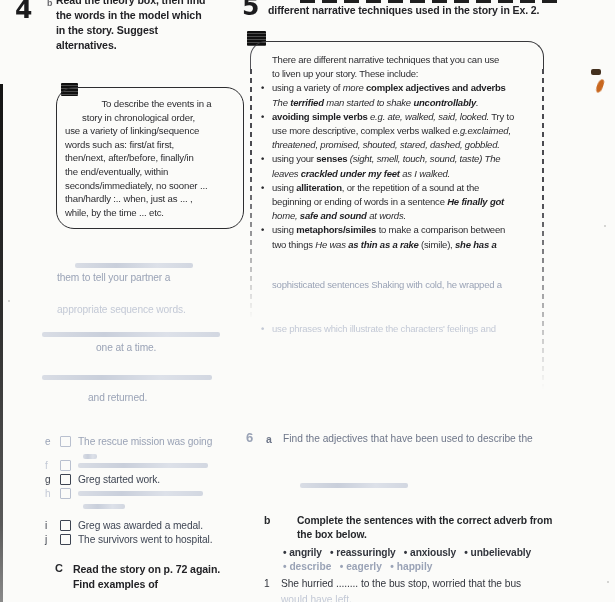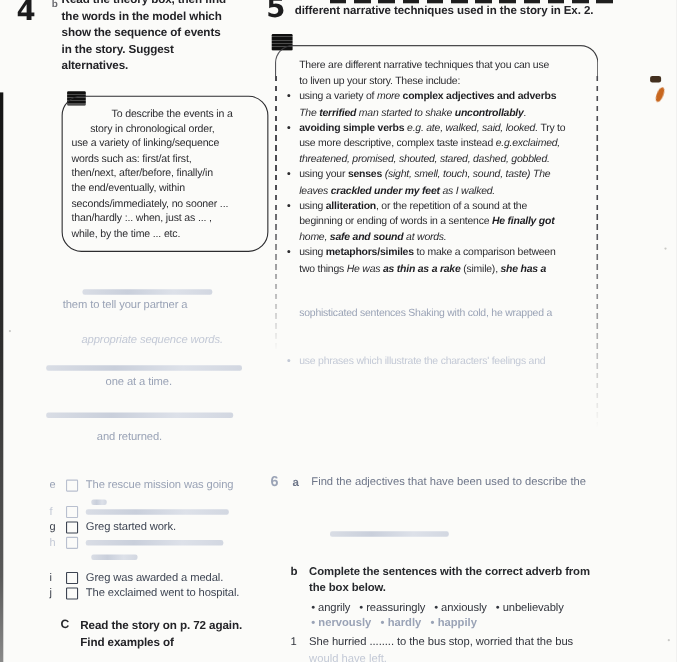--- a/index.html
+++ b/index.html
@@ -67,21 +67,21 @@
   .cb.cb-f{border-color:#b9c0cf;}
   .task-text{color:#3f4654;}
 
   
   #exC-lines div{font-weight:bold;font-size:10.6px;line-height:15px;color:#232327;letter-spacing:-.1px;white-space:nowrap;}
   .sub-letter{font-weight:bold;font-size:11px;color:#26282c;}
 
   
   .small-dark{font-size:10.2px;color:#32353d;letter-spacing:-.1px;}
   .bold-dark{font-weight:bold;color:#26282c;}
-  #ex6b-lines div{font-weight:bold;font-size:10.3px;line-height:14px;color:#26282c;letter-spacing:-.1px;white-space:nowrap;}
+  #ex6b-lines div{font-weight:bold;font-size:10.3px;line-height:14px;color:#26282c;letter-spacing:-.1px;white-space:nowrap;margin-left:16px;}
   .dotline{font-size:10.2px;letter-spacing:-.05px;}
 
   .speck{width:2px;height:2px;border-radius:50%;background:#c9c9c6;}
 </style>
 </head>
 <body>
 
 <div id="page">
 
   <div id="edge-strip" class="abs"></div>
@@ -90,21 +90,20 @@
   <div class="abs cutline" style="left:300px;top:0;width:262px;"></div>
   <div class="abs speck" style="left:8px;top:300px;"></div>
   <div class="abs speck" style="left:604px;top:225px;"></div>
   <div class="abs speck" style="left:607px;top:581px;"></div>
 
   <div class="abs exnum" style="left:15px;top:-3px;">4</div>
   <span class="abs" id="ex4-mark" style="left:47px;top:-2px;">b</span>
   <div class="abs" id="ex4-lines" style="left:56px;top:-7px;width:195px;">
       <div>Read the theory box, then find</div>
       <div>the words in the model which</div>
-      <div>show the sequence of events</div>
       <div>in the story. Suggest</div>
       <div>alternatives.</div>
     </div>
 
   <div class="abs box-icon" style="left:61px;top:83px;width:17px;height:13px;"></div>
   <div class="abs" id="box4">
     <div id="box4-lines">
         <div>To describe the events in a</div>
         <div>story in chronological order,</div>
         <div>use a variety of linking/sequence</div>
@@ -124,38 +123,38 @@
   <div class="abs" id="box5">
     <div id="box5-frame-top"></div>
     <div class="side-dash" id="box5-side-l"></div>
     <div class="side-dash" id="box5-side-r"></div>
     <div id="box5-lines">
         <div class="rl "><span class="n">There are different narrative techniques that you can use</span></div>
         <div class="rl "><span class="n">to liven up your story. These include:</span></div>
         <div class="rl "><span class="blt">•</span><span class="n">using a variety of </span><span class="i">more </span><span class="b">complex adjectives and adverbs</span></div>
         <div class="rl "><span class="i">The </span><span class="bi">terrified</span><span class="i"> man started to shake </span><span class="bi">uncontrollably</span><span class="i">.</span></div>
         <div class="rl "><span class="blt">•</span><span class="b">avoiding simple verbs</span><span class="i"> e.g. ate, walked, said, looked.</span><span class="n"> Try to</span></div>
-        <div class="rl "><span class="n">use more descriptive, complex taste instead </span><span class="i">e.g.exclaimed,</span></div>
+        <div class="rl "><span class="n">use more descriptive, complex verbs walked </span><span class="i">e.g.exclaimed,</span></div>
         <div class="rl "><span class="i">threatened, promised, shouted, stared, dashed, gobbled.</span></div>
         <div class="rl "><span class="blt">•</span><span class="n">using your </span><span class="b">senses</span><span class="i"> (sight, smell, touch, sound, taste) The</span></div>
         <div class="rl "><span class="i">leaves </span><span class="bi">crackled under my feet</span><span class="i"> as I walked.</span></div>
         <div class="rl "><span class="blt">•</span><span class="n">using </span><span class="b">alliteration</span><span class="n">, or the repetition of a sound at the</span></div>
         <div class="rl "><span class="n">beginning or ending of words in a sentence </span><span class="bi">He finally got</span></div>
         <div class="rl "><span class="i">home, </span><span class="bi">safe and sound</span><span class="i"> at words.</span></div>
         <div class="rl "><span class="blt">•</span><span class="n">using </span><span class="b">metaphors/similes</span><span class="n"> to make a comparison between</span></div>
         <div class="rl "><span class="n">two things </span><span class="i">He was </span><span class="bi">as thin as a rake</span><span class="n"> (simile), </span><span class="bi">she has a</span></div>
         <div class="rl gA f2"><span class="n">sophisticated sentences Shaking with cold, he wrapped a</span></div>
         <div class="rl gB f3"><span class="blt">•</span></div>
         <div class="rl gC f3"><span class="n">use phrases which illustrate the characters' feelings and</span></div>
       </div>
   </div>
 
   <div class="abs smudge" style="left:75px;top:263px;width:118px;"></div>
   <div class="abs pairline f2" style="left:57px;top:272px;">them to tell your partner a</div>
-  <div class="abs pairline f3" style="left:74px;top:304px;font-style:italic;">appropriate sequence words.</div>
+  <div class="abs pairline f3" style="left:57px;top:304px;">appropriate sequence words.</div>
   <div class="abs smudge" style="left:42px;top:332px;width:178px;"></div>
   <div class="abs pairline f2" style="left:96px;top:342px;">one at a time.</div>
   <div class="abs smudge" style="left:42px;top:375px;width:170px;"></div>
   <div class="abs pairline f2" style="left:88px;top:392px;">and returned.</div>
 
   <div class="abs" style="left:45px;top:430px;width:200px;height:125px;">
     <div class="task-row f2" style="left:0;top:6px;">
       <span class="task-letter">e</span>
       <span class="cb cb-f"></span>
       <span class="task-text f2">The rescue mission was going</span>
@@ -178,39 +177,39 @@
     </div>
     <div class="abs smudge" style="left:38px;top:74px;width:42px;"></div>
     <div class="task-row" style="left:0;top:90px;">
       <span class="task-letter" style="color:#3a3f4a;">i</span>
       <span class="cb"></span>
       <span class="task-text">Greg was awarded a medal.</span>
     </div>
     <div class="task-row" style="left:0;top:104px;">
       <span class="task-letter" style="color:#3a3f4a;">j</span>
       <span class="cb"></span>
-      <span class="task-text">The exclaimed went to hospital.</span>
+      <span class="task-text">The survivors went to hospital.</span>
     </div>
   </div>
 
   <div class="abs sub-letter" style="left:55px;top:562px;">C</div>
   <div class="abs" id="exC-lines" style="left:73px;top:562px;">
       <div>Read the story on p. 72 again.</div>
       <div>Find examples of</div>
     </div>
 
   <span class="abs f2" style="left:246px;top:430px;font-size:13px;font-weight:bold;">6</span>
   <span class="abs f1" style="left:266px;top:433px;font-size:10.5px;font-weight:bold;">a</span>
   <div class="abs nw f1" style="left:283px;top:433px;font-size:10.2px;">Find the adjectives that have been used to describe the</div>
   <div class="abs smudge" style="left:300px;top:483px;width:108px;"></div>
 
   <span class="abs bold-dark" style="left:264px;top:514px;font-size:10.5px;">b</span>
   <div class="abs" id="ex6b-lines" style="left:281px;top:514px;">
       <div>Complete the sentences with the correct adverb from</div>
       <div>the box below.</div>
     </div>
-  <div class="abs pre small-dark" style="left:283px;top:547px;font-weight:normal;">• angrily   • reassuringly   • anxiously   • unbelievably</div>
-  <div class="abs pre f2" style="left:283px;top:561px;font-size:10.2px;font-weight:bold;">• nervously   • hardly   • happily</div>
+  <div class="abs pre small-dark" style="left:283px;top:547px;font-weight:bold;">• angrily   • reassuringly   • anxiously   • unbelievably</div>
+  <div class="abs pre f2" style="left:283px;top:561px;font-size:10.2px;font-weight:bold;">• describe   • eagerly   • happily</div>
   <span class="abs small-dark" style="left:264px;top:578px;">1</span>
   <div class="abs nw dotline small-dark" style="left:281px;top:578px;text-align:center;">She hurried ........ to the bus stop, worried that the bus</div>
   <div class="abs nw f3" style="left:281px;top:594px;font-size:10.2px;">would have left.</div>
 
 </div>
 
 </body></html>

